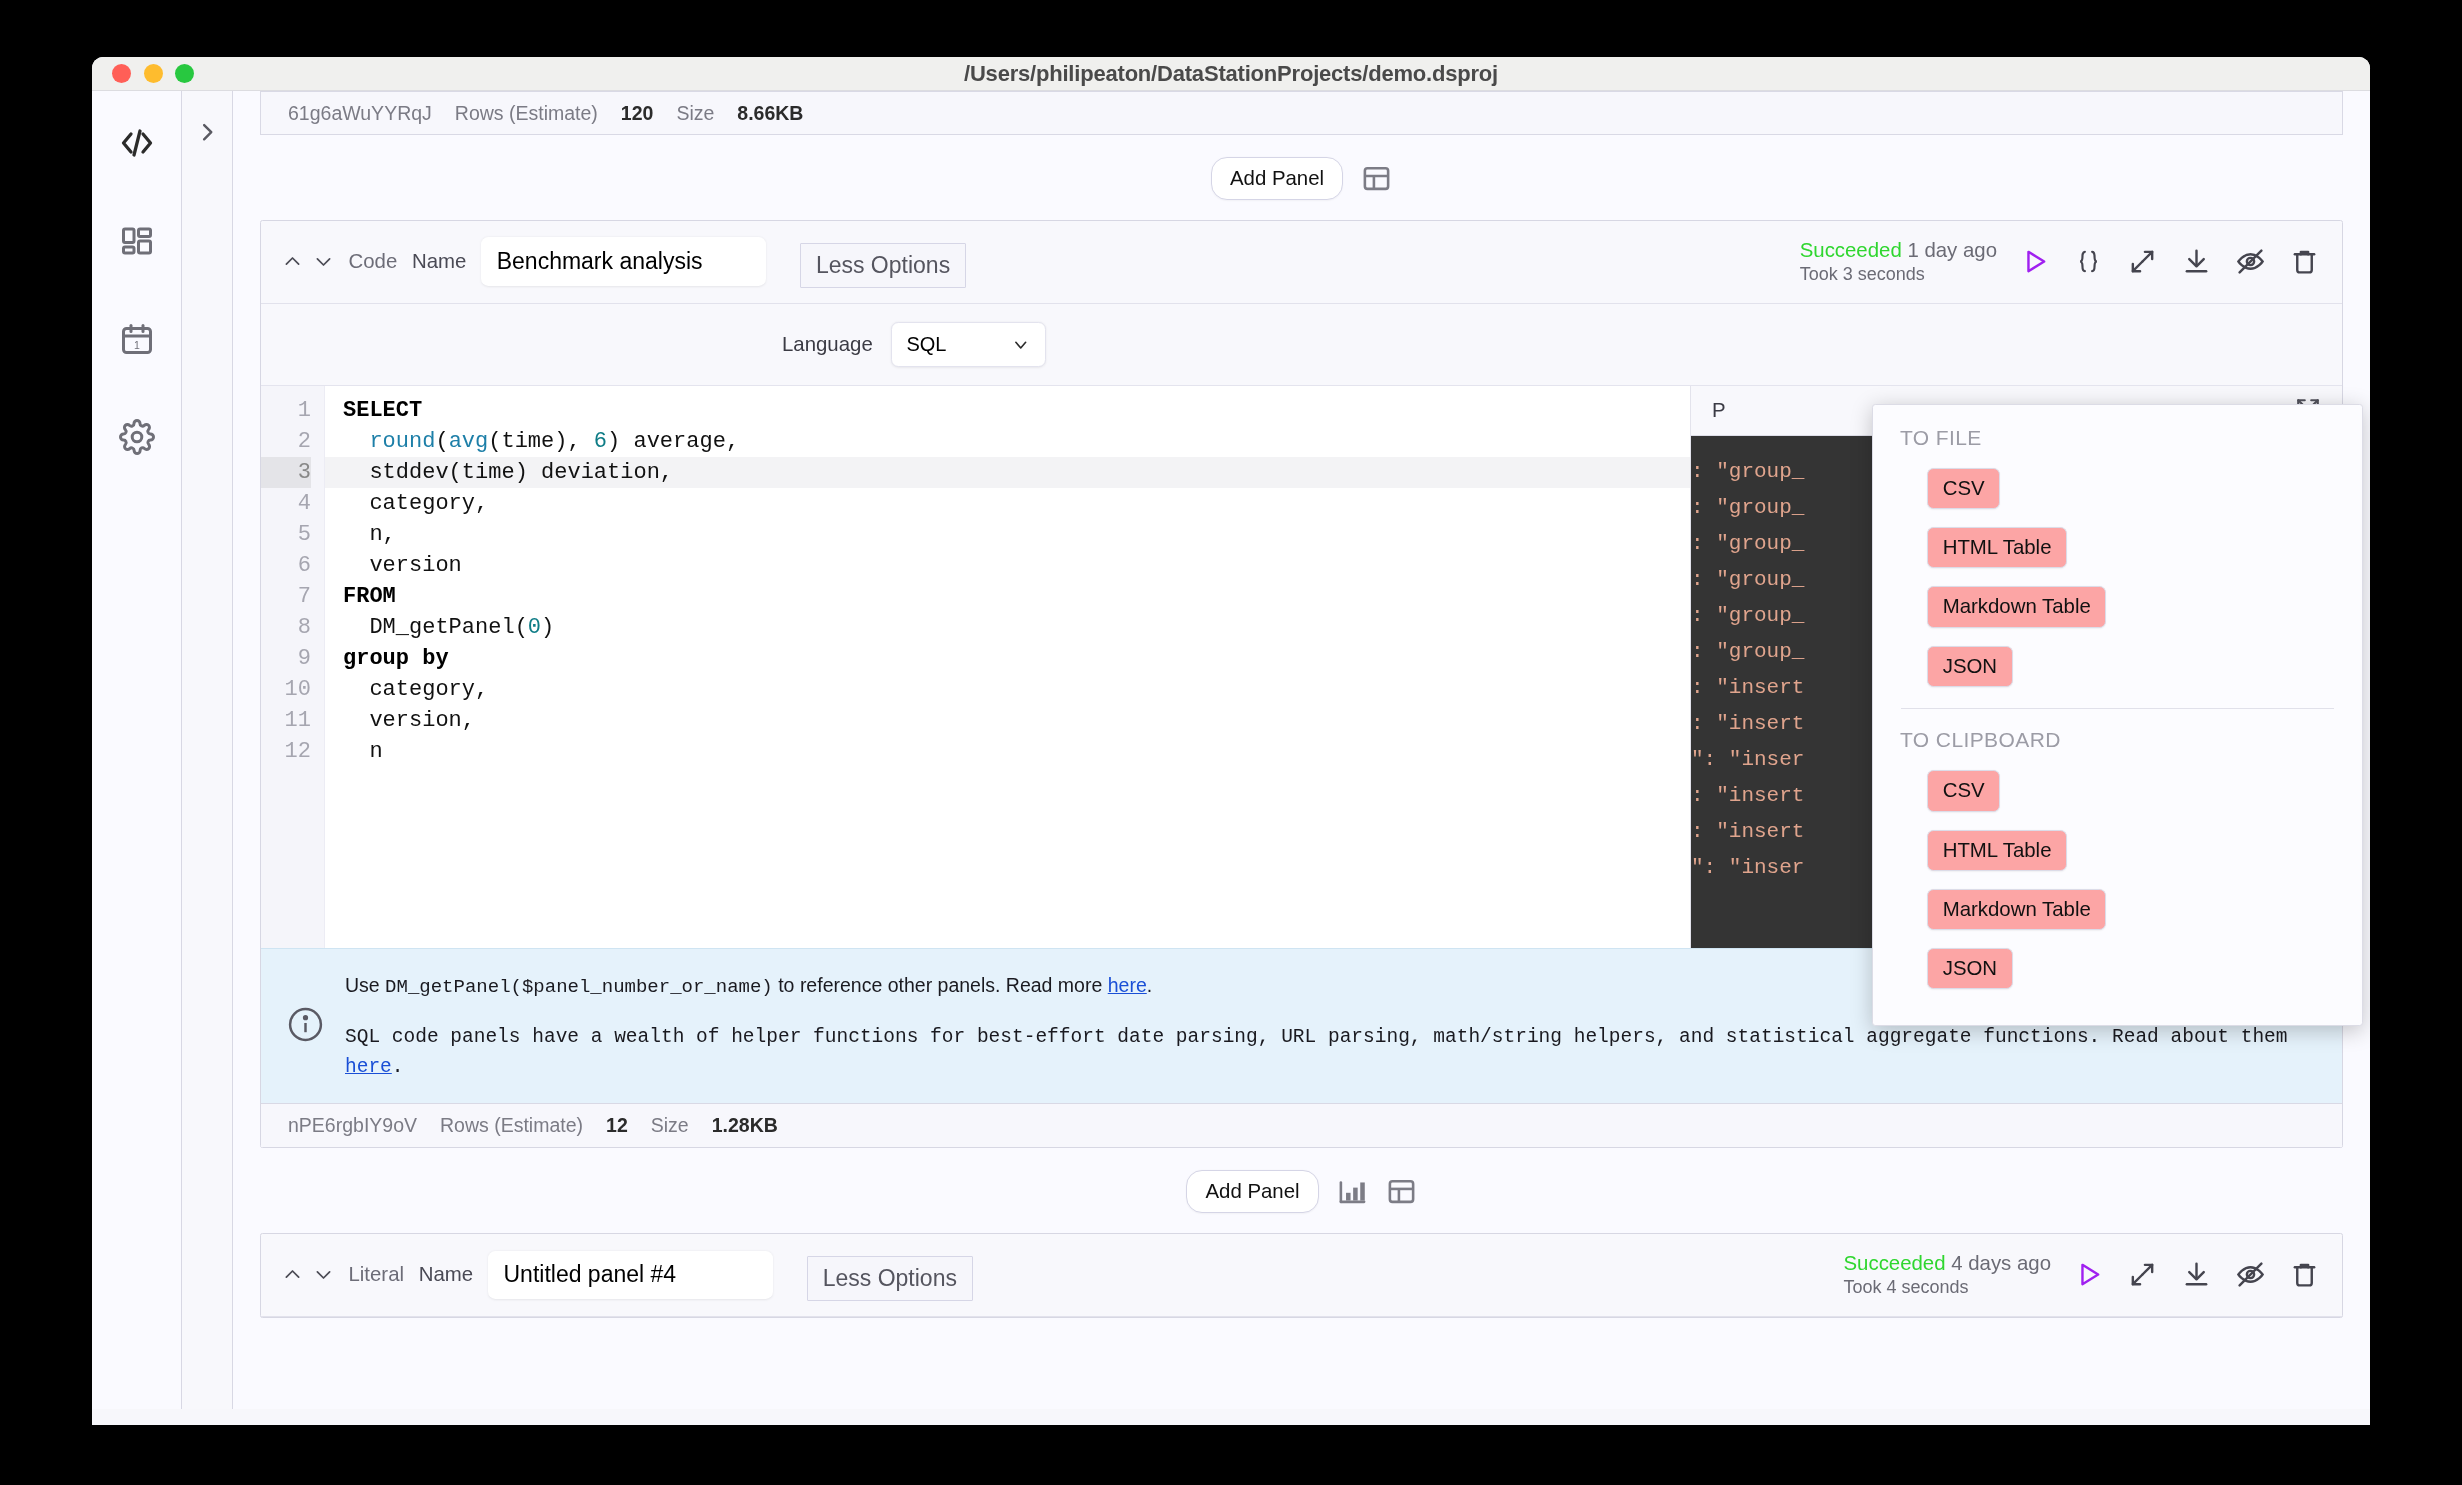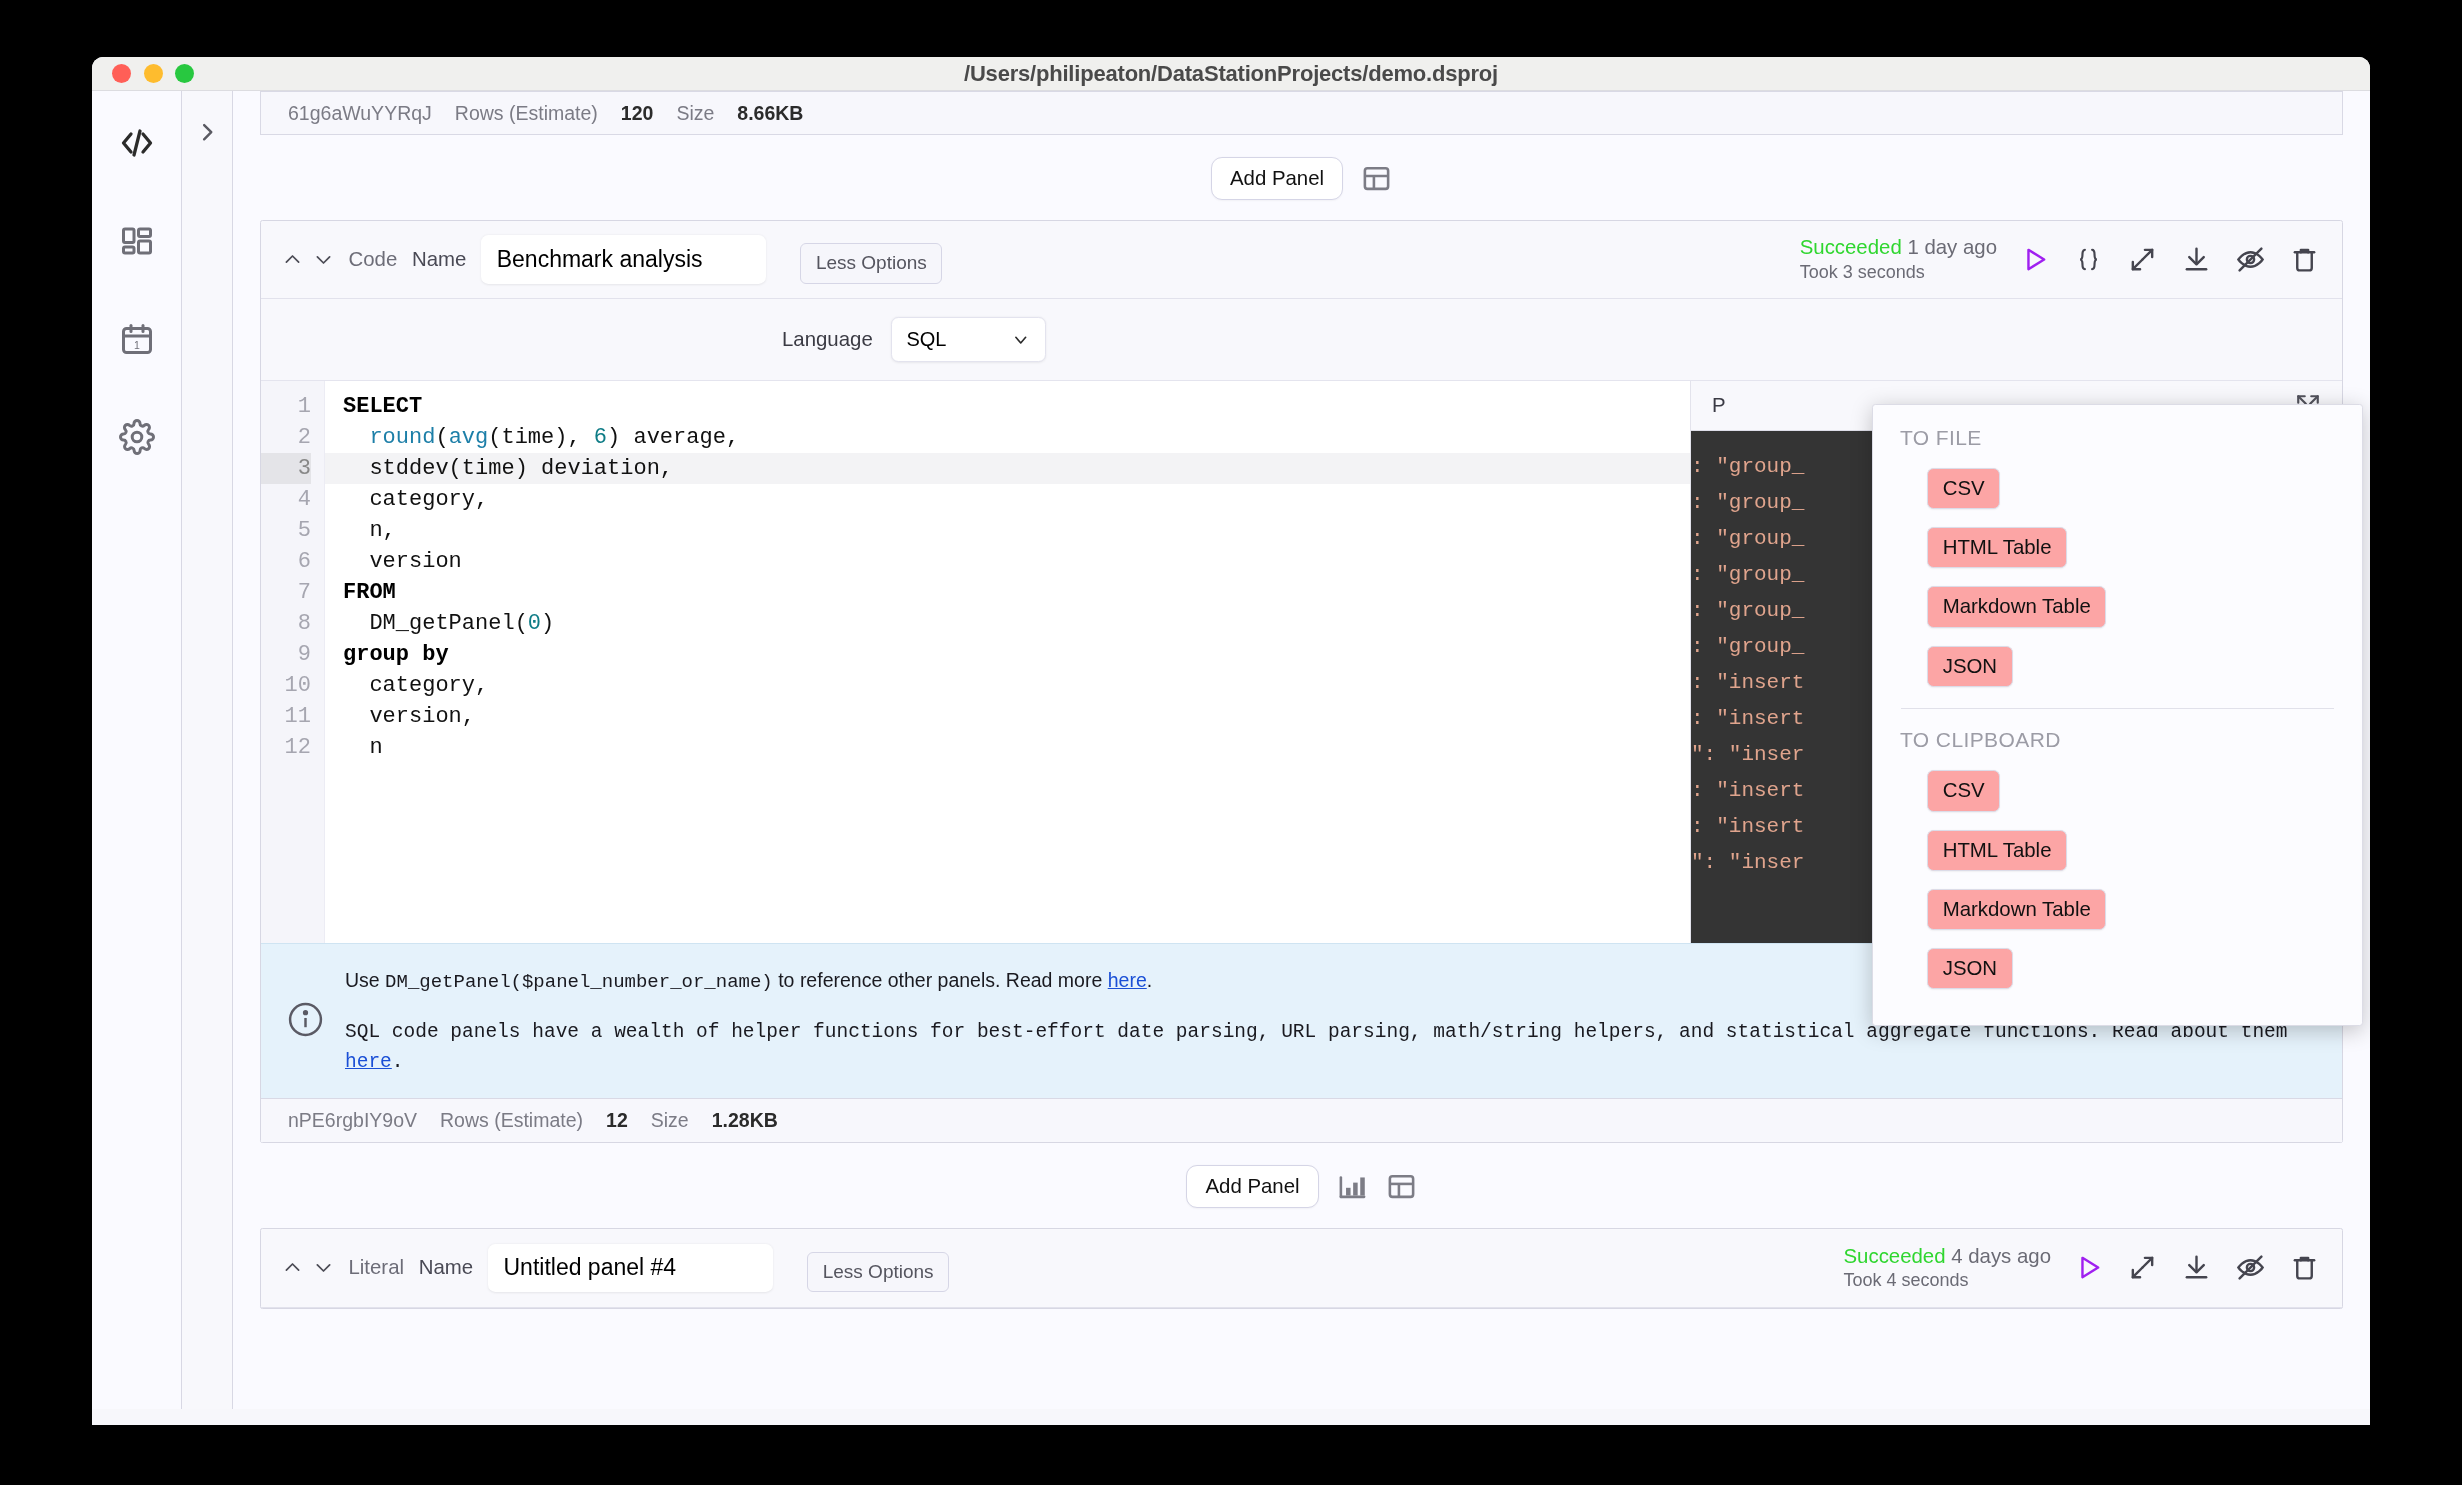--- a/index.html
+++ b/index.html
@@ -82,21 +82,21 @@
   .pf-val { color: #2b2b2b; font-weight: bold; }
 
   
   .addbar {
     display: flex; justify-content: center; align-items: center;
     gap: 18px; padding: 22px 0 19.5px 0;
   }
   .btn {
     background: #fff;
     border: 0.8px solid #d5d5e6;
-    border-radius: 11px;
+    border-radius: 16px;
     font-size: 20.4px;
     padding: 9px 18px;
     color: #111;
     font-family: "Liberation Sans", sans-serif;
     cursor: pointer;
     box-shadow: 0 0.8px 1.6px rgba(0,0,0,.04);
   }
   .ghost-icon { width: 31px; height: 31px; cursor: pointer; }
   .ghost-icon svg { width: 100%; height: 100%; }
 
@@ -123,21 +123,21 @@
     border-radius: 7.3px;
     font-size: 23px; color: #000;
     padding: 9.8px 14.7px;
     width: 285px;
     font-family: "Liberation Sans", sans-serif;
     box-shadow: 0 0.8px 2.4px rgba(0,0,0,.08);
   }
   .less-opt {
     margin-left: 19.5px;
     background: #f6f6fb; border: 0.8px solid #d6d6e6;
-    border-radius: 6px; font-size: 19px; color: #55555f;
+    border-radius: 1px; font-size: 23px; color: #55555f;
     padding: 8.1px 14.7px; cursor: pointer;
     font-family: "Liberation Sans", sans-serif;
     margin-top: 8px;
   }
   .head-right {
     margin-left: auto; display: flex; align-items: center; gap: 21px;
   }
   .status-block { text-align: left; line-height: 1.25; }
   .status-line1 { font-size: 20.4px; color: #6b6b75; }
   .succeeded { color: #2fd62f; font-weight: normal; }

